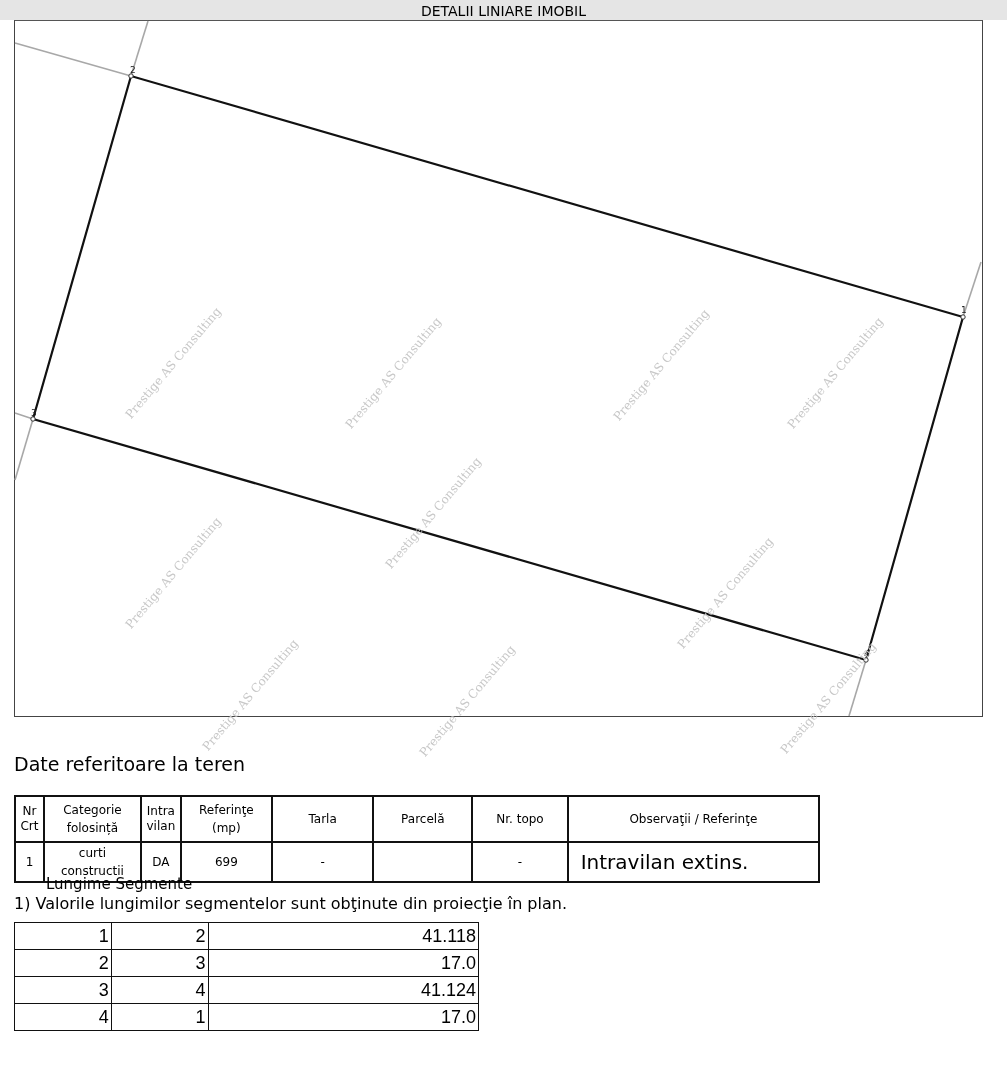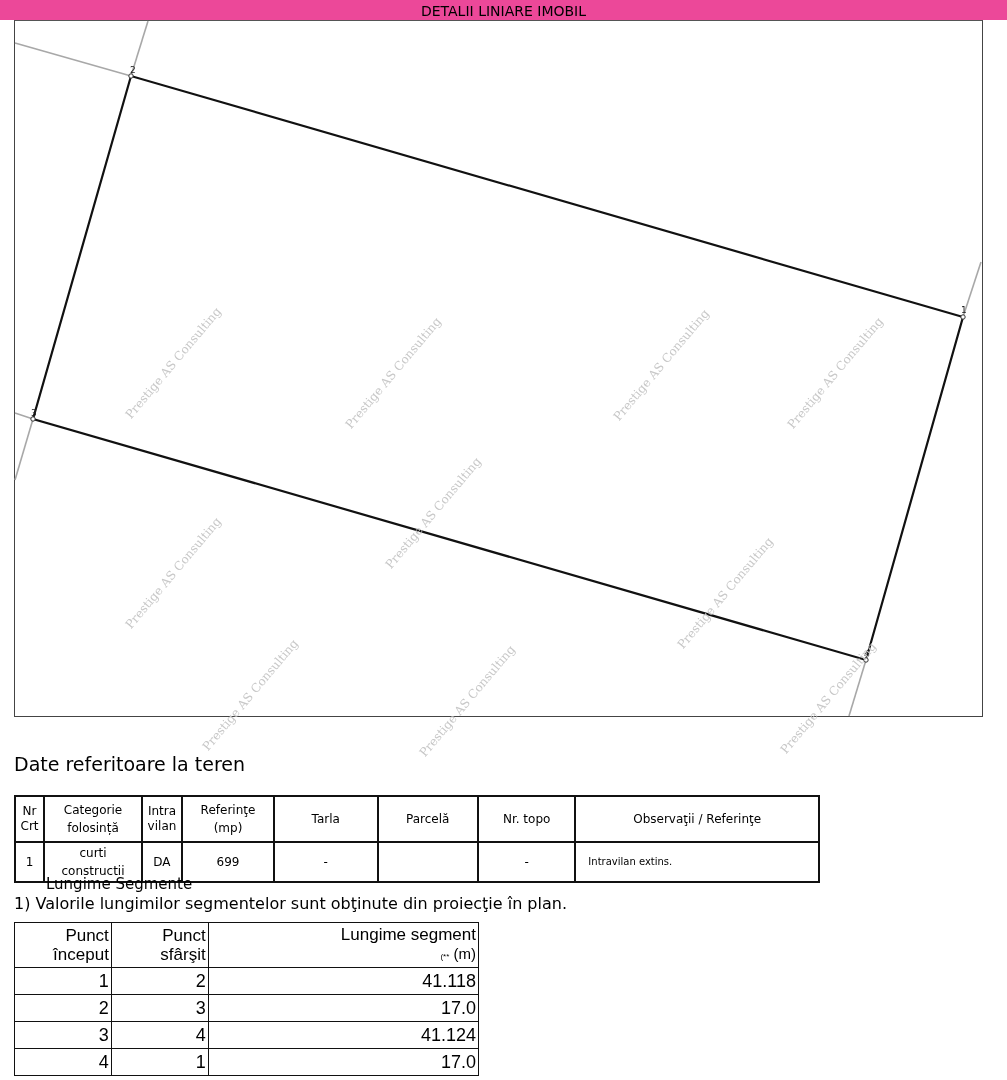--- a/index.html
+++ b/index.html
@@ -1,35 +1,35 @@
 <!DOCTYPE html>
 <html><head>
   <meta charset="utf-8">
   <style>
     html, body { margin: 0; padding: 0; background: #ffffff; }
     body { width: 1007px; height: 1080px; position: relative; overflow: hidden;
            font-family: "DejaVu Sans", sans-serif; color: #000; }
     .header-band { position: absolute; left: 0; top: 0; width: 1007px; height: 20px;
-                   background: #ec4899; text-align: center; font-size: 14px; line-height: 22px;
+                   background: #e5e5e5; text-align: center; font-size: 14px; line-height: 22px;
                    letter-spacing: 0px; }
     .map-box { position: absolute; left: 14px; top: 20px; width: 967px; height: 695px;
                border: 1.5px solid #444; border-top: 1.5px solid #555; background: #fff; }
     svg.map { position: absolute; left: 0; top: 0; }
     .watermark { position: absolute; font-family: "DejaVu Serif", serif; font-size: 12px;
                  color: #c8c8c8; white-space: nowrap; transform-origin: left center;
                  transform: rotate(-50deg); }
     .section-title { position: absolute; left: 14px; top: 751px; font-size: 19px; line-height: 26px; }
     table { border-collapse: collapse; position: absolute; }
     table.teren { left: 14px; top: 795px; width: 806px; }
     table.teren th, table.teren td { border: 2px solid #111; font-weight: normal; text-align: center;
                                      font-size: 12px; line-height: 18px; padding: 0 2px; }
     table.teren th { height: 44px; }
     table.teren td { height: 38px; }
     table.teren th.small { font-size: 12px; line-height: 15px; }
-    table.teren td.left { text-align: left; font-size: 10px; vertical-align: middle; padding-left: 12px; }
+    table.teren td.left { text-align: left; font-size: 20px; vertical-align: middle; padding-left: 12px; }
     .seg-title { position: absolute; left: 14px; top: 875px; font-size: 15px; line-height: 18px; margin-left: 32px; }
     .seg-note { position: absolute; left: 14px; top: 894px; font-size: 16px; line-height: 20px; }
     table.seg { left: 14px; top: 922px; width: 465px; font-family: "Liberation Sans", sans-serif; }
     table.seg th, table.seg td { border: 1.5px solid #111; text-align: right; font-weight: normal;
                                  padding: 0 2px; }
     table.seg th { font-size: 17px; line-height: 19px; height: 44px; vertical-align: middle; }
     table.seg td { font-size: 18px; height: 26px; line-height: 26px; }
     table.seg .unit { font-size: 15px; }
     table.seg .unit small { font-size: 8px; }
     .pt-label { font-family: "DejaVu Sans", sans-serif; font-size: 9px; fill: #222; }
@@ -134,35 +134,20 @@
 <div class="seg-title">Lungime Segmente</div>
 <div class="seg-note">1) Valorile lungimilor segmentelor sunt obţinute din proiecţie în plan.</div>
 
 <table class="seg">
   <colgroup>
     <col style="width:97px">
       <col style="width:97px">
       <col style="width:271px">
   </colgroup>
   <tbody>
-      <tr>
-    <th>
-      <span>Punct</span><br>
-      <span>început</span>
-    </th>
-    <th>
-      <span>Punct</span><br>
-      <span>sfârşit</span>
-    </th>
-    <th>
-      <span>Lungime segment</span><br>
-      <span class="unit"><small>(**</small>
-      <span>(m)</span></span>
-    </th>
-  </tr>
   <tr>
     <td>1</td>
     <td>2</td>
     <td>41.118</td>
   </tr>
   <tr>
     <td>2</td>
     <td>3</td>
     <td>17.0</td>
   </tr>

